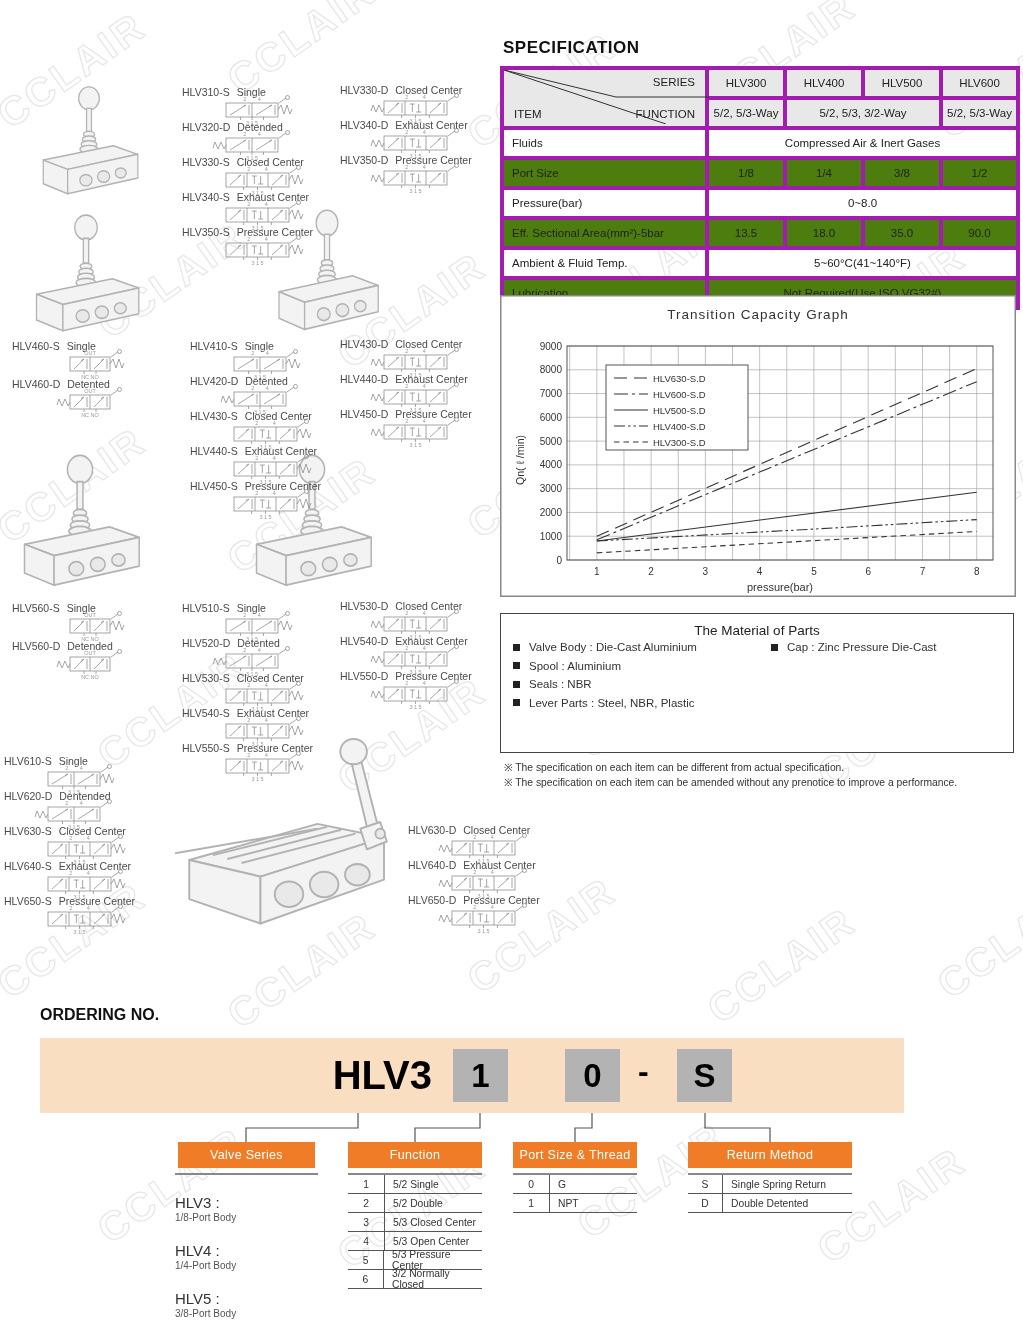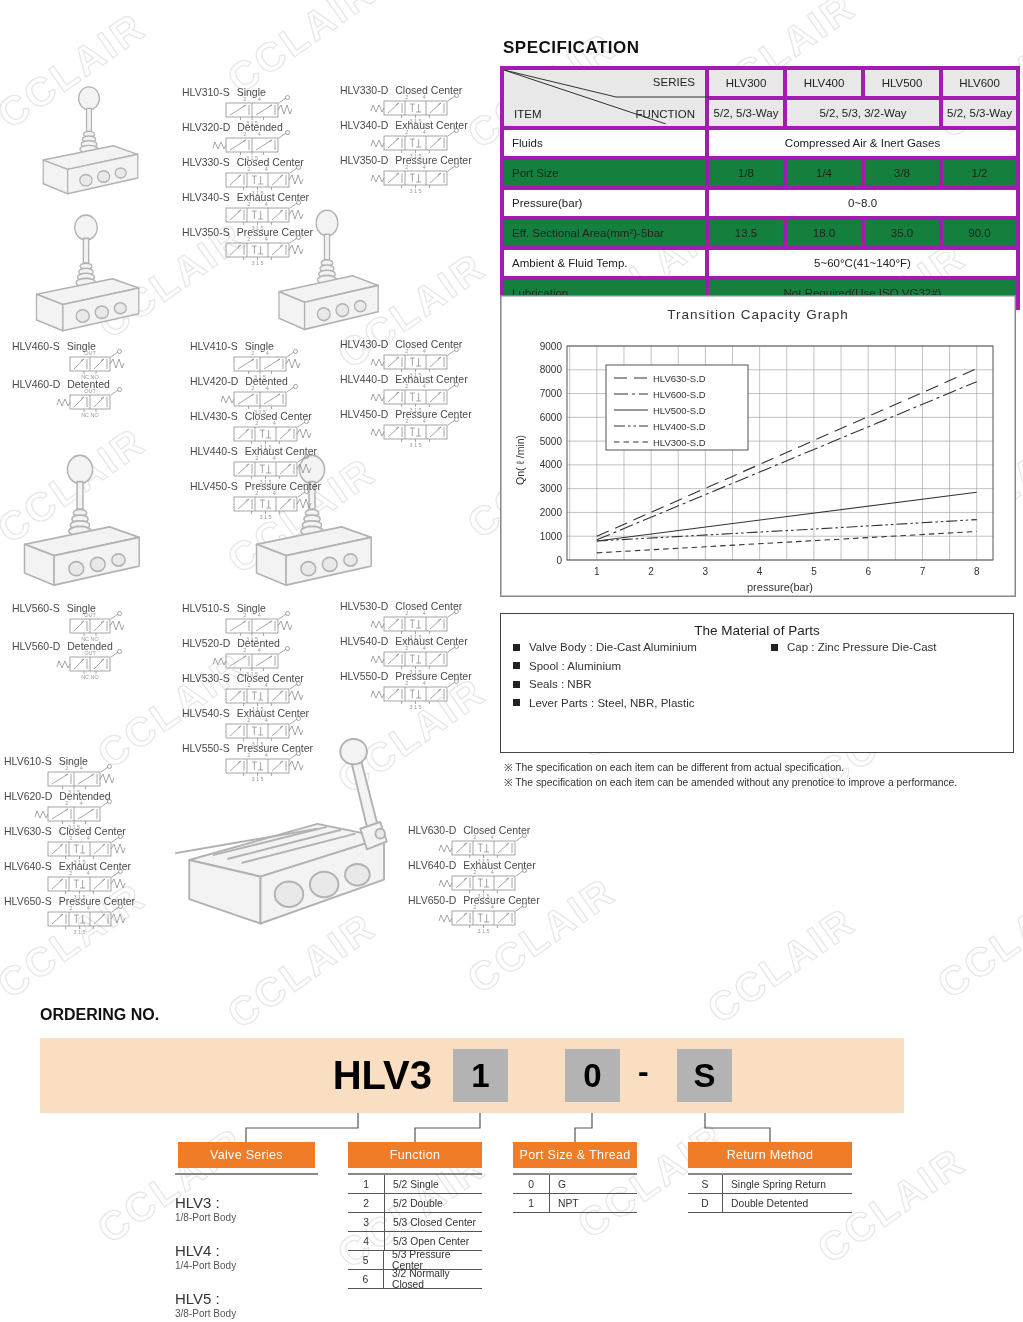--- a/index.html
+++ b/index.html
@@ -9,21 +9,21 @@
   #wm-layer{position:absolute;left:0;top:0;z-index:0;pointer-events:none;}
 
   
   .spec-title{position:absolute;left:503px;top:38px;font-size:17px;font-weight:800;
               letter-spacing:.5px;color:#111;}
   table.spec{position:absolute;left:500px;top:66px;width:516px;border-collapse:collapse;
              table-layout:fixed;font-size:11.5px;color:#222;}
   table.spec td{border:4px solid #a21caf;text-align:center;padding:0 3px;height:26px;}
   table.spec td.lbl{text-align:left;padding-left:8px;}
   table.spec tr.hdr td{background:#e8e8e8;}
-  table.spec tr.peach td{background:#15803d;}
+  table.spec tr.peach td{background:#4d7c0f;}
   td.corner{position:relative;padding:0!important;background:#e8e8e8;}
   .corner-lbl{position:absolute;font-size:11.5px;color:#222;}
 
   
   .chart-wrap{position:absolute;left:500px;top:295px;width:432px;height:302px;}
 
   
   .mat-box{position:absolute;left:500px;top:613px;width:514px;height:140px;border:1.5px solid #444;
            box-sizing:border-box;background:#fff;}
   .mat-title{text-align:center;font-size:13.5px;color:#222;margin-top:9px;margin-bottom:0;}

